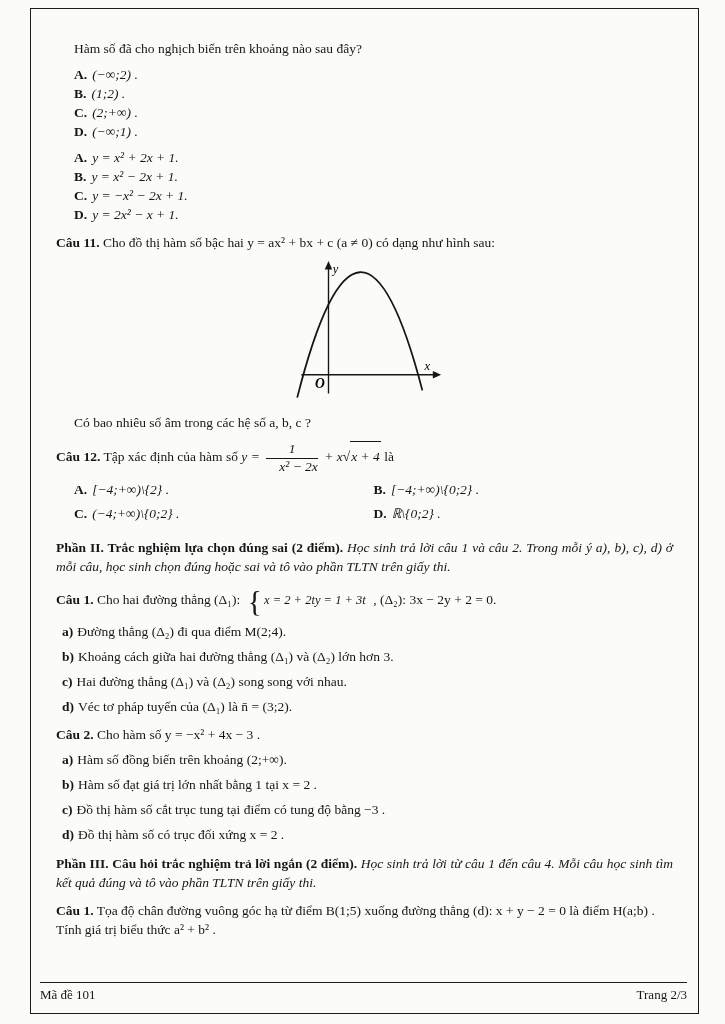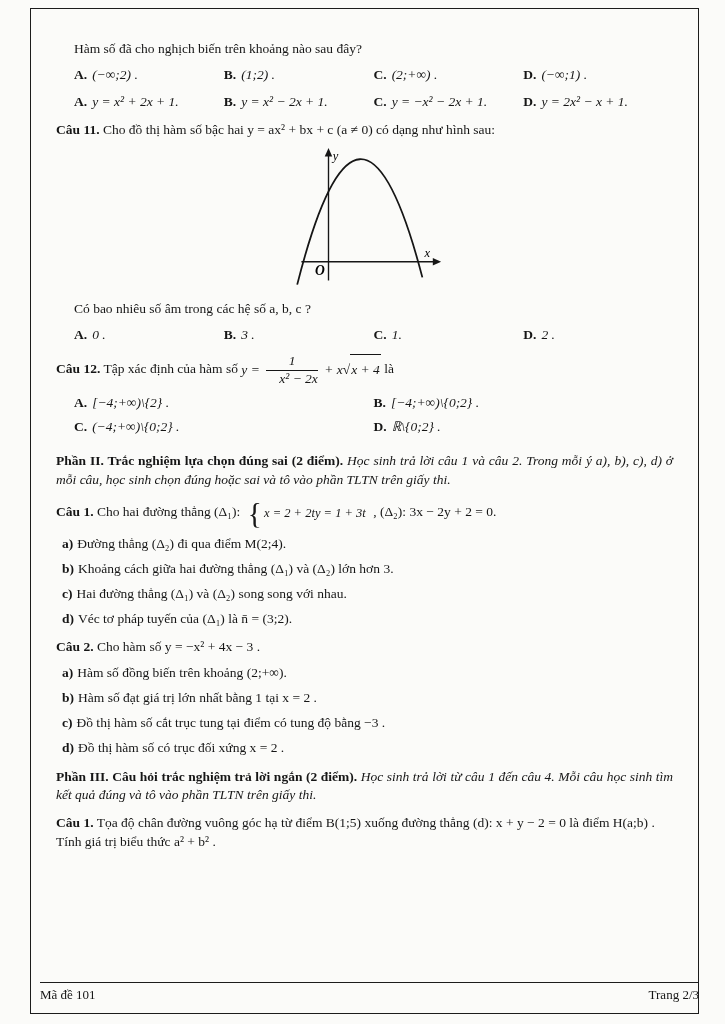--- a/index.html
+++ b/index.html
@@ -15,21 +15,21 @@
   }
   .content{
     position:absolute;top:8px;left:30px;right:26px;bottom:10px;
     padding:32px 26px 0 26px;overflow:hidden;border-radius:30px;
   }
   p{margin:0 0 7px 0;}
   b{font-weight:bold;}
   i{font-style:italic;}
   .indent1{margin-left:18px;}
   .stem{margin-top:9px;}
-  .opts4{display:flex;margin:2px 0 8px 18px;}
+  .opts4{display:flex;margin:2px 0 8px 18px;flex-direction:column;}
   .opts4 .opt{width:25%;white-space:nowrap;}
   .opts2{display:flex;flex-wrap:wrap;margin:2px 0 8px 18px;}
   .opts2 .opt{width:50%;margin-bottom:5px;white-space:nowrap;}
   .opt b{margin-right:5px;}
   .opt .val{font-style:italic;}
   .items{margin-left:6px;}
   .items p{margin-bottom:6px;}
   .items b{margin-right:4px;}
   .part-head{text-align:justify;margin-top:10px;}
   .graph-wrap{width:180px;margin:4px auto 2px auto;text-align:center;}
@@ -37,21 +37,21 @@
   .frac{display:inline-block;text-align:center;vertical-align:middle;
         font-style:italic;line-height:1.1;margin:0 3px;}
   .frac .num{display:block;border-bottom:1px solid #161616;padding:0 4px 1px 4px;}
   .frac .den{display:block;padding-top:1px;margin-left:13px;}
   .system{display:inline-flex;align-items:center;vertical-align:middle;margin:0 4px;}
   .brace{font-size:30px;font-weight:400;line-height:1;margin-right:2px;}
   .sys-lines{display:inline-flex;flex-direction:row;font-style:italic;
              font-size:12.5px;line-height:1.25;text-align:left;}
   .sqrt-arg{border-top:1.2px solid #161616;padding:7px 1px;}
   .footer{
-    position:absolute;left:40px;right:26px;bottom:20px;
+    position:absolute;left:40px;right:38px;bottom:20px;
     border-top:1.5px solid #1c1c1c;display:flex;justify-content:space-between;
     padding-top:3px;font-size:13px;
   }
   svg text{font-family:"Liberation Serif","DejaVu Serif",serif;}
 </style>
 </head>
 <body>
 
 <div class="frame"></div>
 
@@ -88,26 +88,20 @@
 
       <path d="M 10 132 Q 70 -105 130 125" fill="none" stroke="#161616" stroke-width="1.7"></path>
 
       <text x="27" y="123" font-size="13" font-style="italic" font-weight="bold">O</text>
       <text x="44" y="12" font-size="12" font-style="italic">y</text>
       <text x="132" y="105" font-size="12" font-style="italic">x</text>
     </svg>
   </div>
 
   <p class="indent1">Có bao nhiêu số âm trong các hệ số a, b, c ?</p>
-  <div class="opts4">
-    <div class="opt"><b>A.</b><span class="val">0 .</span></div>
-    <div class="opt"><b>B.</b><span class="val">3 .</span></div>
-    <div class="opt"><b>C.</b><span class="val">1.</span></div>
-    <div class="opt"><b>D.</b><span class="val">2 .</span></div>
-  </div>
 
   <p class="stem">
     <b>Câu 12.</b>
     <span>Tập xác định của hàm số</span>
     <span class="math">
       <span>y =</span>
       <span class="frac"><span class="num">1</span><span class="den">x² − 2x</span></span>
       <span>+ x√</span><span class="sqrt-arg">x + 4</span>
     </span>
     <span>là</span>

